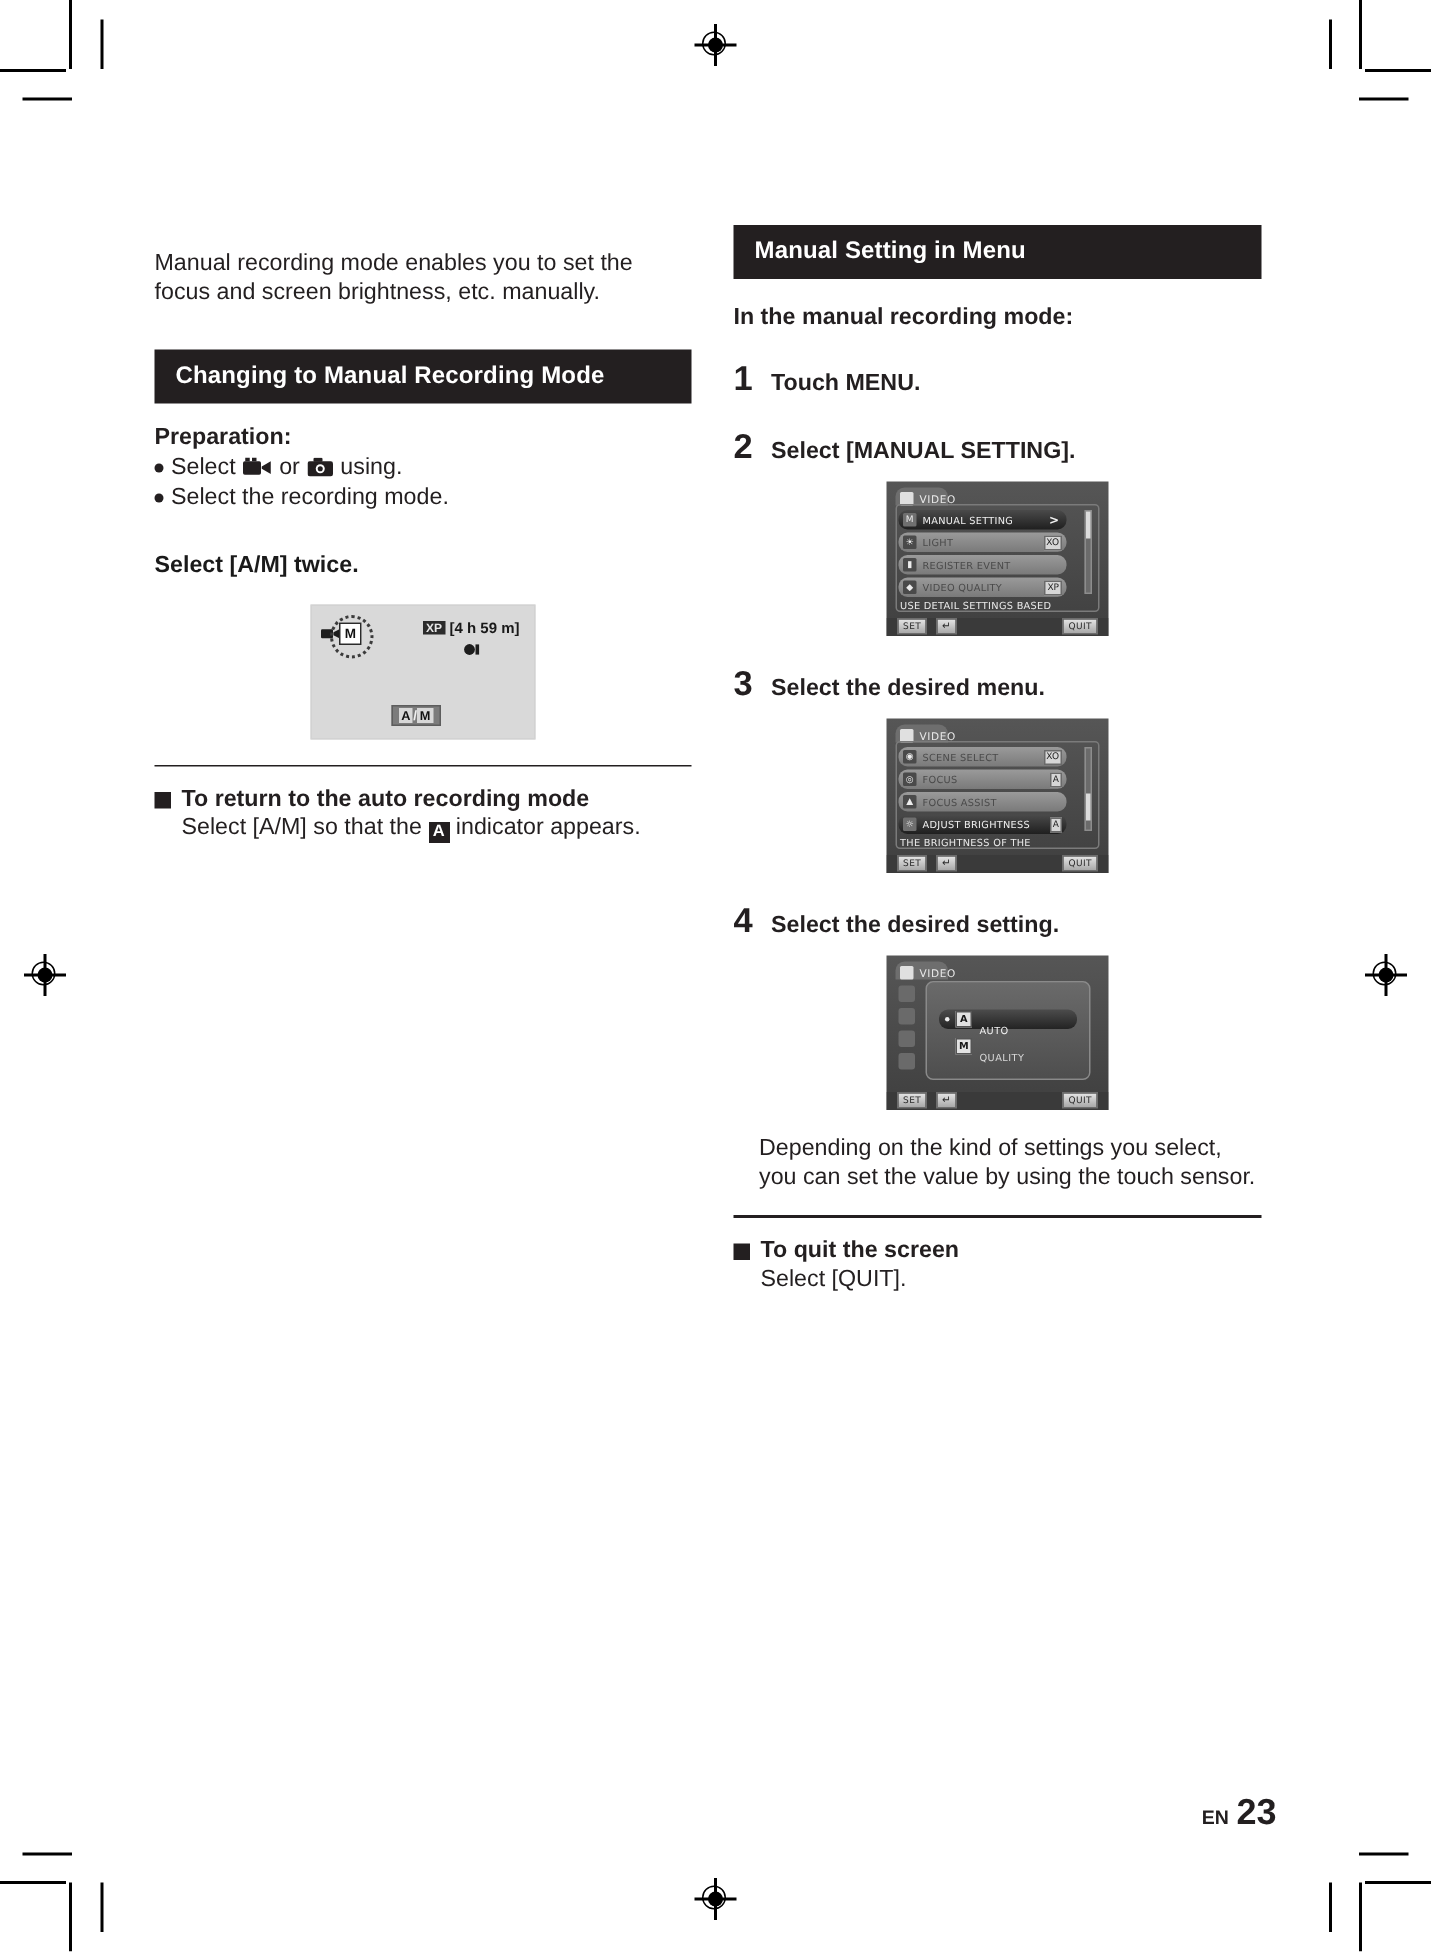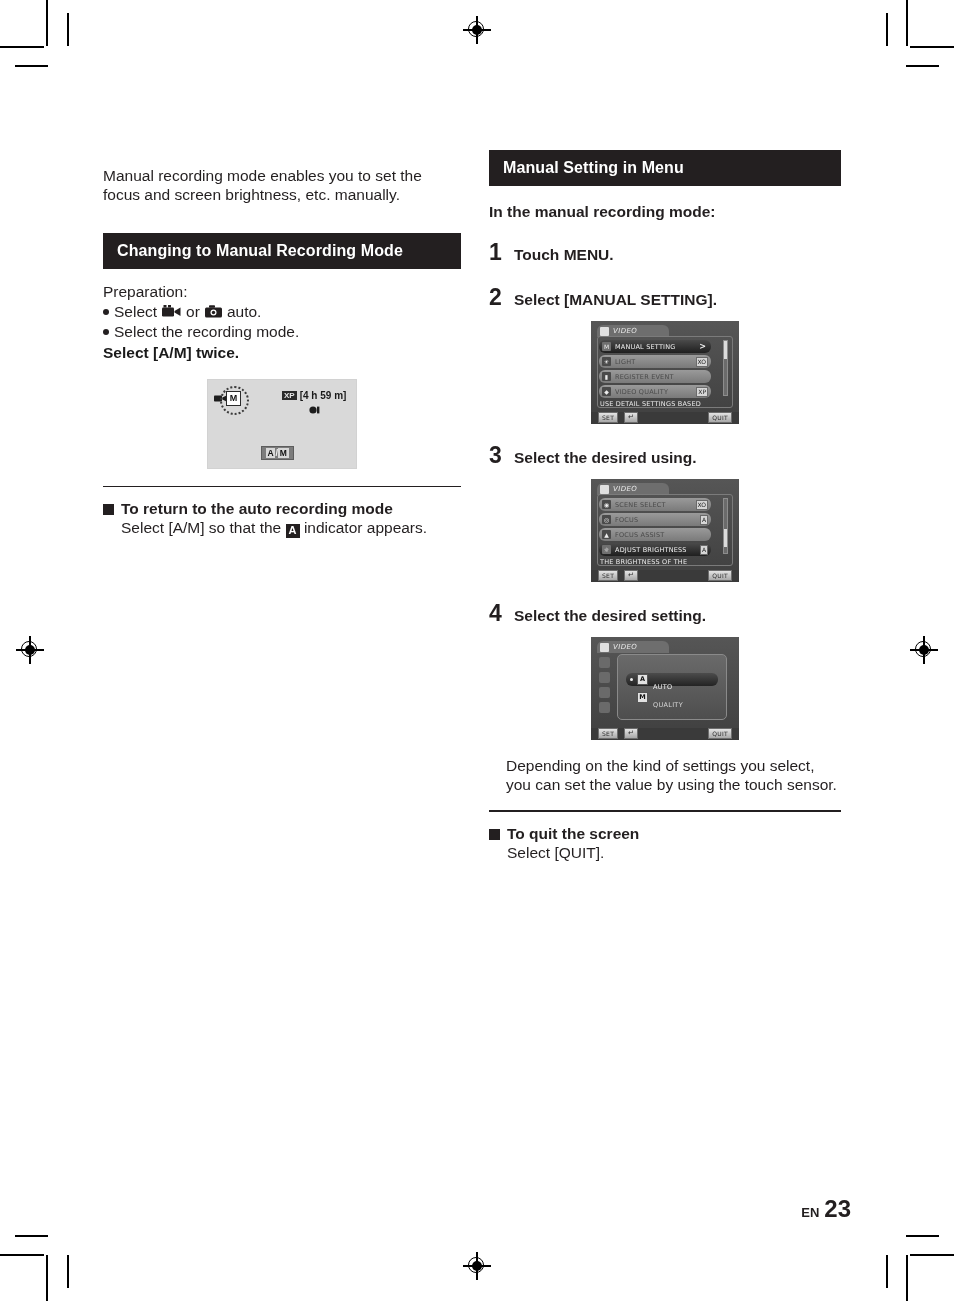--- a/index.html
+++ b/index.html
@@ -74,21 +74,21 @@
     font-size: 16px;
     font-weight: bold;
     padding: 9px 0 9px 14px;
     margin-top: 29px;
     letter-spacing: 0.1px;
   }
   .section-bar.right-bar { margin-top: 0; }
 
   .sub-bold {
     font-size: 15.5px;
-    font-weight: normal;
+    font-weight: bold;
     margin-top: 14px;
     color: #231f20;
   }
 
   .bullets { margin-top: 1px; }
   .bullet {
     font-size: 15.5px;
     line-height: 20px;
     color: #231f20;
     display: flex;
@@ -99,21 +99,21 @@
     width: 6px; height: 6px;
     background: #231f20;
     border-radius: 50%;
     margin-right: 5px;
     flex: 0 0 auto;
   }
 
   .select-am {
     font-size: 15.5px;
     font-weight: bold;
-    margin-top: 2px;
+    margin-top: 26px;
   }
 
   
   .lcd-preview {
     position: relative;
     width: 148px; height: 88px;
     background: #d9d9d9;
     margin: 17px auto 0 auto;
     border: 1px solid #d2d2d2;
   }
@@ -242,27 +242,26 @@
     position: relative;
     width: 148px; height: 103px;
     margin: 10px auto 0 auto;
     background: #4d4d4d;
     background: linear-gradient(#565656, #3f3f3f);
     overflow: hidden;
     font-family: "DejaVu Sans", sans-serif;
   }
   .ms-tab {
     position: absolute; left: 6px; top: 4px;
-    width: 72px; height: 12px;
+    width: 35px; height: 12px;
     background: #6e6e6e;
     border-radius: 6px 6px 0 0;
-    display: flex; align-items: center;
+    display: flex; align-items: flex-end;
     padding-left: 3px;
     box-sizing: border-box;
-    font-style: italic;
   }
   .ms-tab .tab-ico {
     width: 9px; height: 9px;
     background: #e0e0e0;
     border-radius: 1px;
     margin-right: 4px;
     flex: 0 0 auto;
   }
   .ms-tab .tab-lbl {
     font-size: 7px;
@@ -531,21 +530,21 @@
         </span>
         <span>or</span>
         <span style="margin:0 5px; display:inline-flex;">
           <svg width="17" height="13" viewBox="0 0 17 13">
               <rect x="0" y="2.5" width="17" height="10" rx="1.5" fill="#231f20"></rect>
               <rect x="4" y="0.2" width="6" height="2.6" rx="0.8" fill="#231f20"></rect>
               <circle cx="8.5" cy="7.5" r="3" fill="#ffffff"></circle>
               <circle cx="8.5" cy="7.5" r="1.7" fill="#231f20"></circle>
             </svg>
         </span>
-        <span>auto.</span>
+        <span>using.</span>
       </div>
       <div class="bullet">
         <span class="b-dot"></span>
         <span>Select the recording mode.</span>
       </div>
     </div>
 
     <div class="select-am">Select [A/M] twice.</div>
 
     <div class="lcd-preview">
@@ -634,21 +633,21 @@
         </div>
       <div class="ms-desc">USE DETAIL SETTINGS BASED</div>
       <div class="ms-bar"></div>
       <div class="ms-btn set">SET</div>
       <div class="ms-btn back">↵</div>
       <div class="ms-btn quit">QUIT</div>
     </div>
 
     <div class="step">
       <span class="step-num">3</span>
-      <span class="step-text">Select the desired using.</span>
+      <span class="step-text">Select the desired menu.</span>
     </div>
 
     <div class="menu-shot">
       <div class="ms-tab">
         <span class="tab-ico"></span>
         <span class="tab-lbl">VIDEO</span>
       </div>
       <div class="ms-panel"></div>
       <div class="ms-rows">
         <div class="ms-row">

